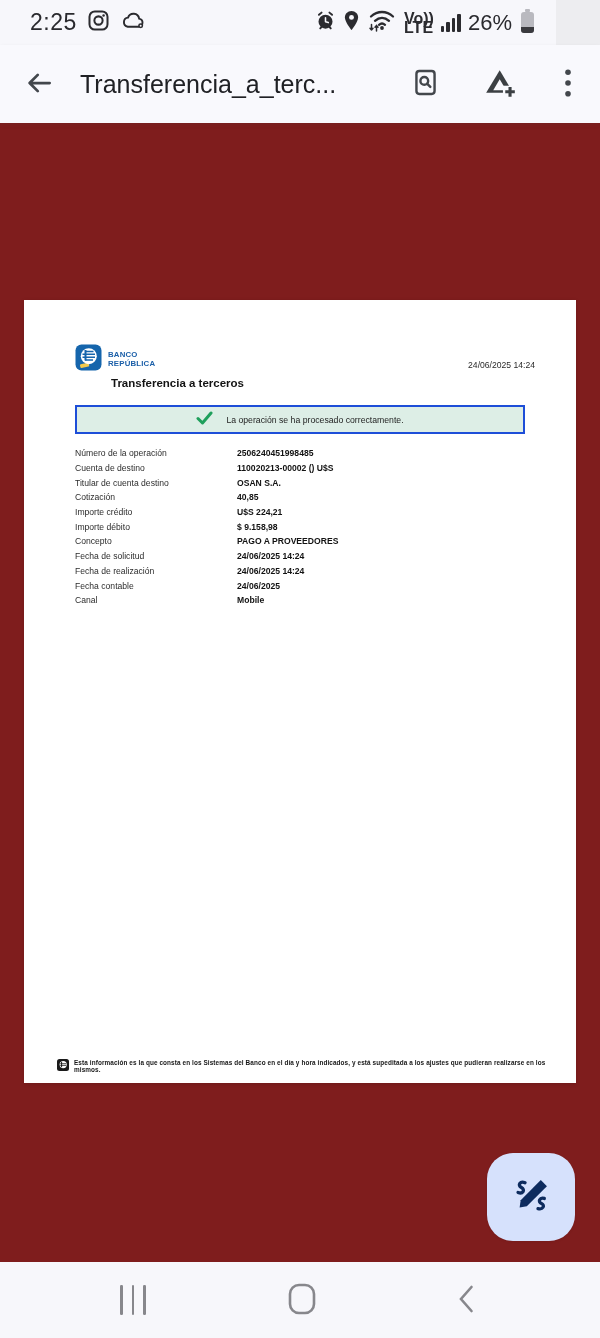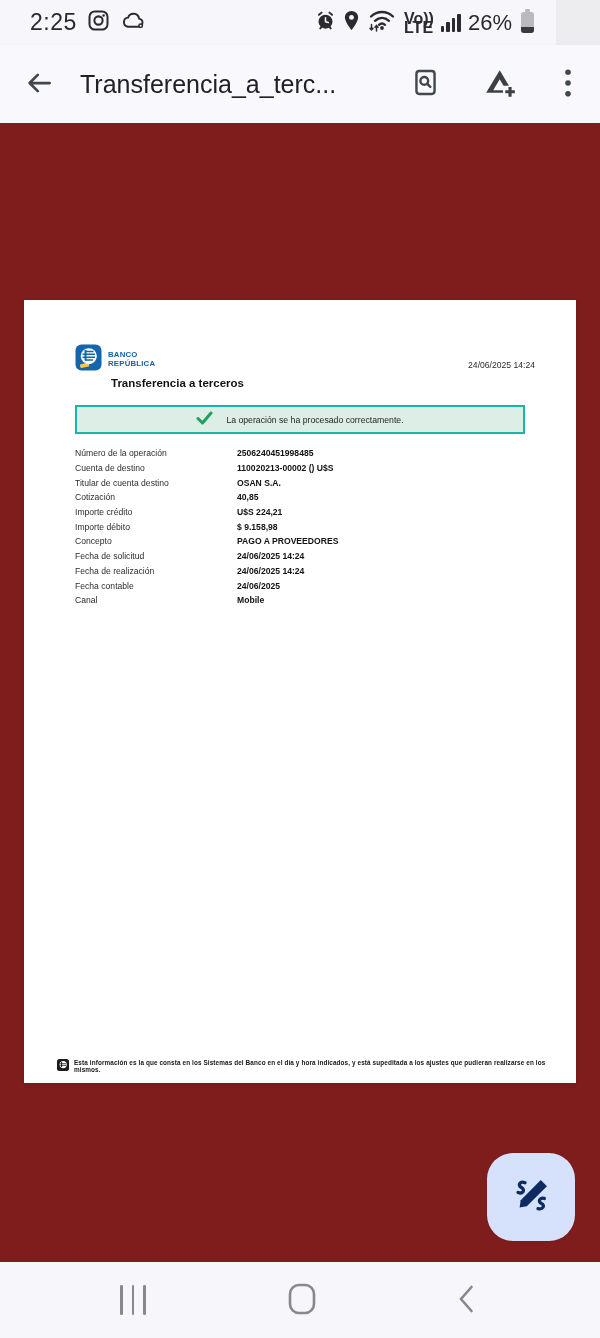--- a/index.html
+++ b/index.html
@@ -46,21 +46,21 @@
     position:absolute; left:24px; top:177px; width:552px; height:783px;
     background:#ffffff; box-shadow:0 1px 4px rgba(0,0,0,0.15);
   }
   .doc-header { position:absolute; top:44px; left:51px; right:41px; display:flex; }
   .bank-logo { display:flex; align-items:center; gap:6px; }
   .bank-name { font-size:7.8px; font-weight:bold; color:#1b5fa8; line-height:8.6px; letter-spacing:0.2px; }
   .doc-date { margin-left:auto; font-size:8.6px; color:#2a2a2a; padding-top:16px; }
   .doc-title { position:absolute; top:77px; left:51px; font-size:11.5px; font-weight:bold; color:#141414;margin-left:36px; }
   .banner {
     position:absolute; top:105px; left:51px; width:450px; height:29px;
-    background:#ddeee6; border:2px solid #14b8a6;
+    background:#ddeee6; border:2px solid #1d4ed8;
     display:flex; align-items:center; justify-content:center; gap:13px;
   }
   .banner-text { font-size:8.7px; color:#1d1d1d; }
   .fields { position:absolute; top:146px; left:51px; right:41px; }
   .field-row { display:flex; height:14.7px; align-items:center; }
   .flabel { flex:0 0 162px; font-size:8.6px; color:#2c2c2c; }
   .fvalue { font-size:8.6px; font-weight:bold; color:#121212; }
   .disclaimer { position:absolute; top:757px; left:33px; right:30px; display:flex; align-items:center; gap:5px; }
   .disclaimer-text { font-size:6.4px; font-weight:bold; color:#161616; letter-spacing:0.1px; }
   

